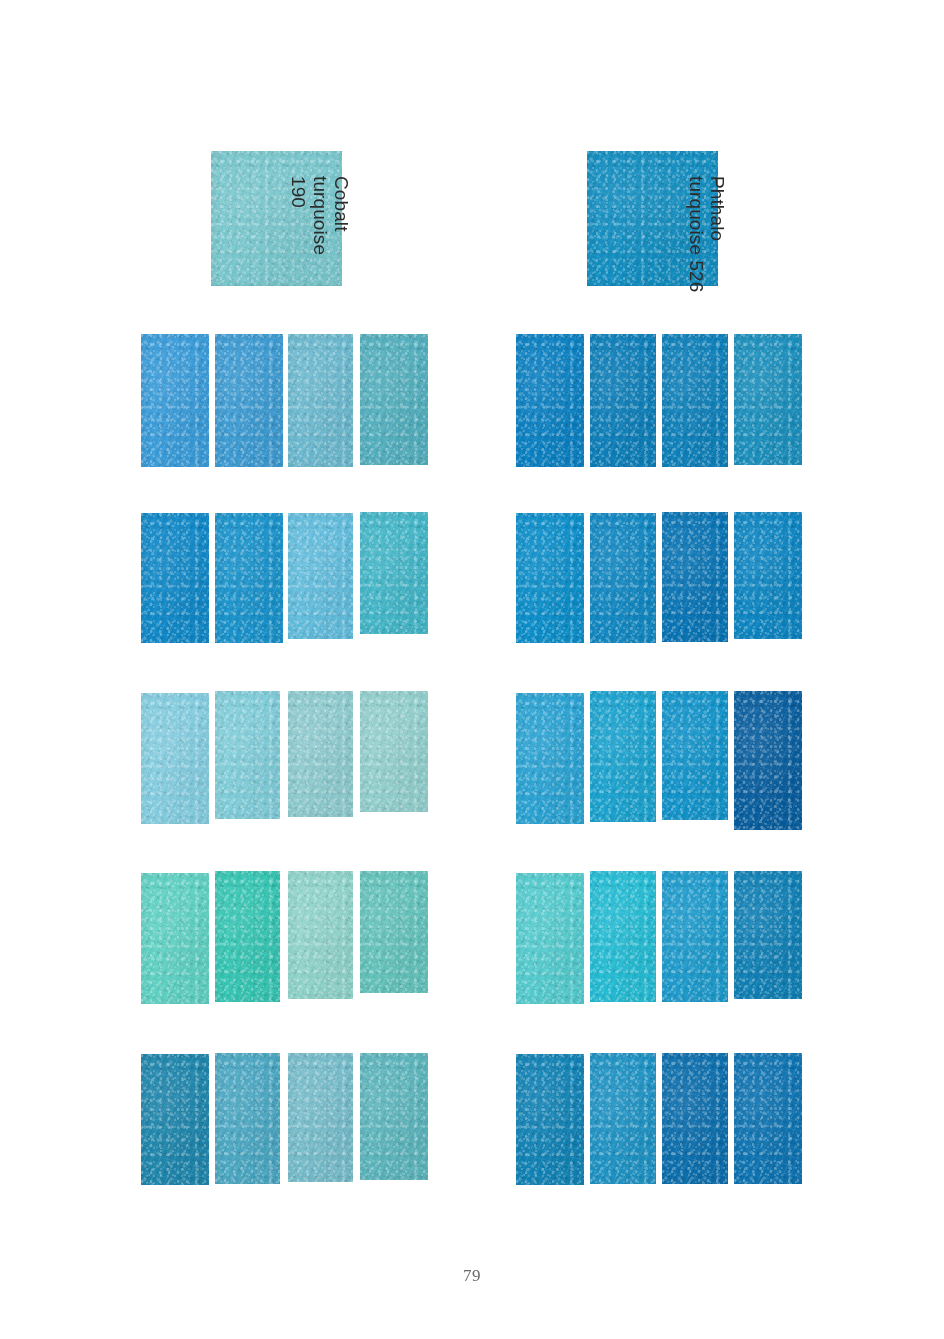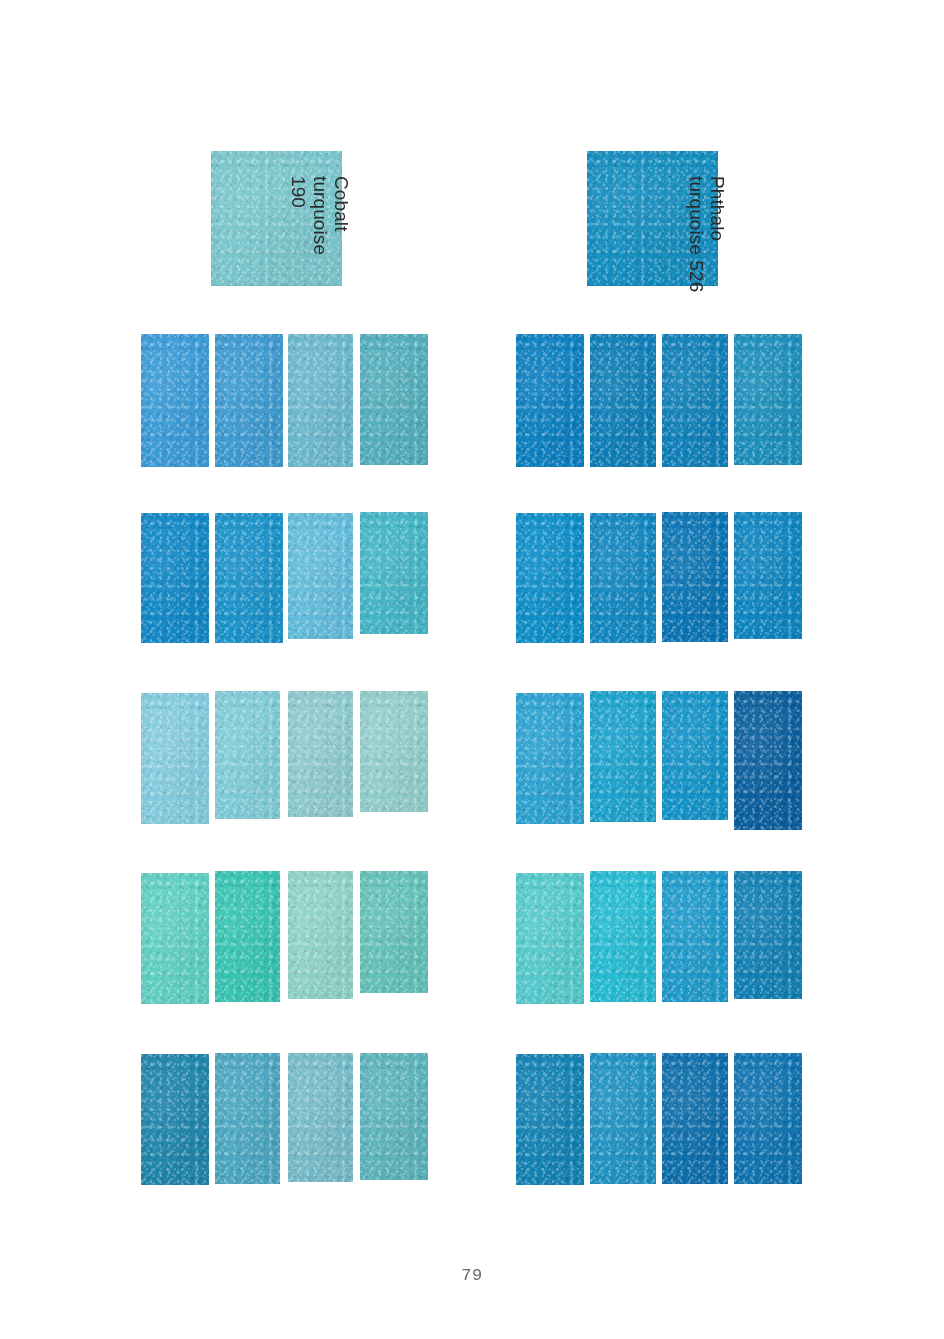--- a/index.html
+++ b/index.html
@@ -86,21 +86,21 @@
   }
   .head-label .ln { display: block; }
 
   
   .folio {
     position: absolute;
     left: 0;
     right: 0;
     top: 1266px;
     text-align: center;
-    font-family: Liberation Mono, monospace;
+    font-family: Liberation Serif, serif;
     font-size: 17px;
     color: #6b6b6b;
     letter-spacing: .5px;
   }
 </style>
 </head>
 <body>
 
 <div id="page">
 

